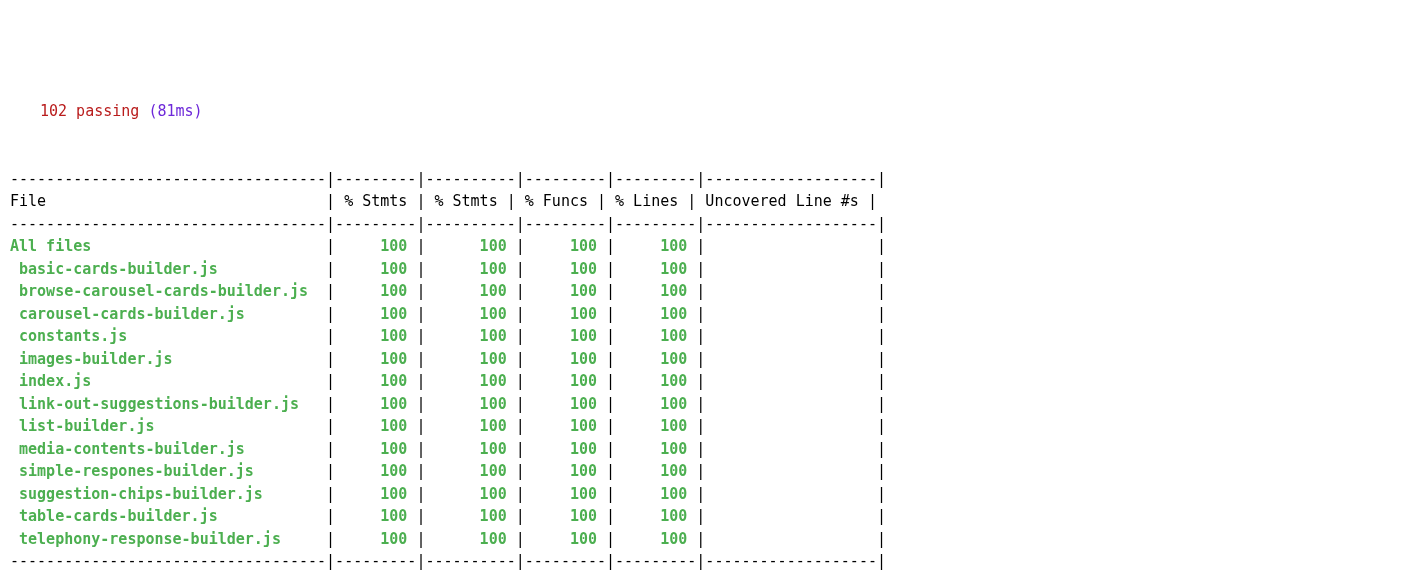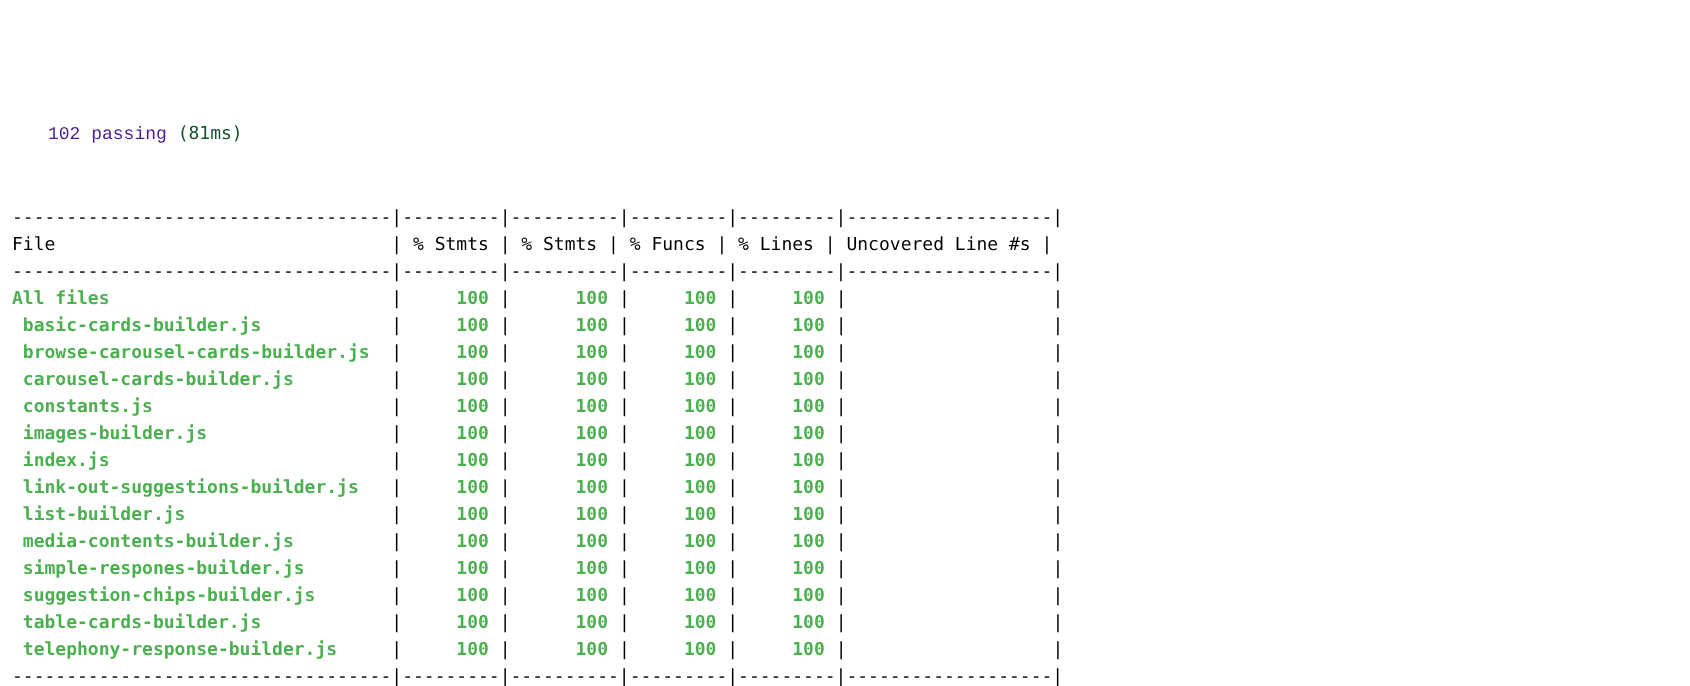--- a/index.html
+++ b/index.html
@@ -6,22 +6,22 @@
       margin: 0;
       padding: 10px;
       font-family: 'Menlo', 'Monaco', 'Consolas', monospace;
       font-size: 15px;
       line-height: 1.5;
       background: #ffffff;
       color: #000000;
       white-space: pre;
     }
     .green { color: #4CAF50; font-weight: bold; }
-    .green-normal { color: #4c1d95; font-family: Liberation Mono, monospace; }
-    .gray { color: #14532d; }
+    .green-normal { color: #b91c1c; }
+    .gray { color: #6d28d9; }
     .black { color: #000000; }
     .indent1 { padding-left: 30px; }
     .report { font-family: inherit; }
   </style>
 </head>
 <body>
 
 
 
 <div class="report"><div class="indent1"><span class="green-normal">102 passing</span> <span class="gray">(81ms)</span></div>

